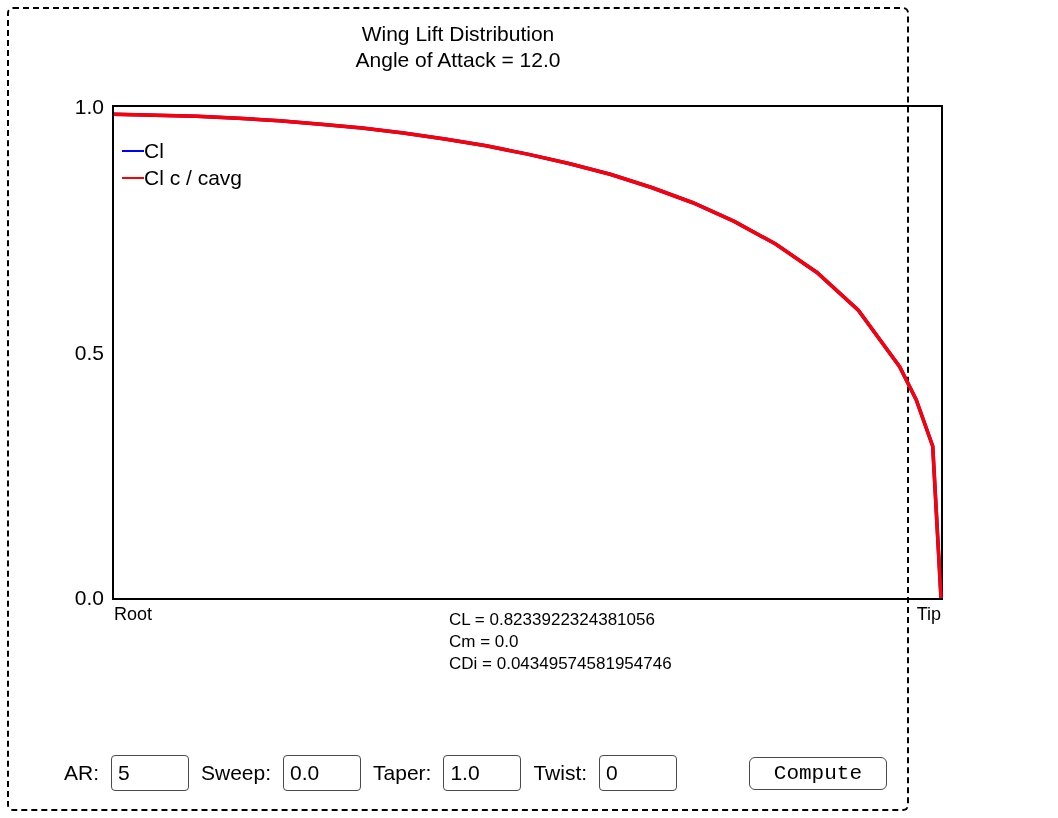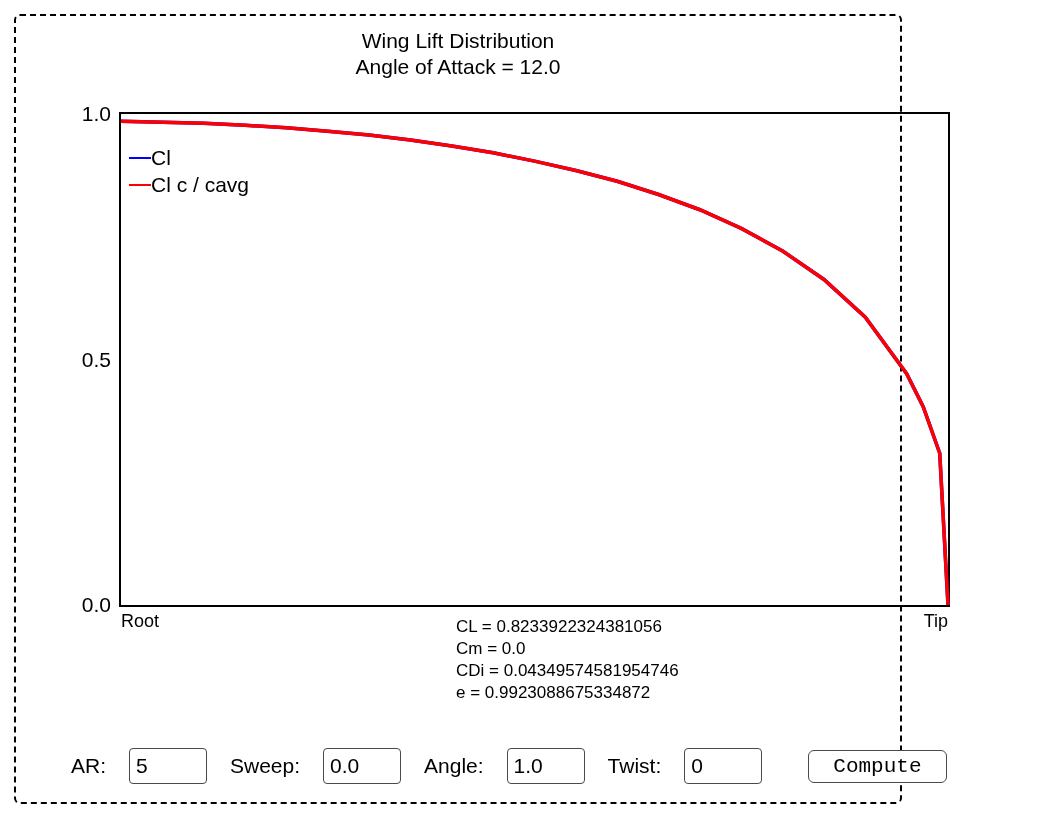--- a/index.html
+++ b/index.html
@@ -5,21 +5,21 @@
   html, body {
     margin: 0;
     padding: 0;
     background: #fff;
     font-family: "Lucida Sans", "Lucida Grande", "Lucida Sans Unicode", Verdana, Arial, sans-serif;
   }
   .outer {
     box-sizing: border-box;
     width: 916px;
     height: 818px;
-    padding: 14px;
+    padding: 7px;
     position: relative;
   }
   .frame {
     box-sizing: border-box;
     width: 100%;
     height: 100%;
     border: 2px dashed #000;
     border-radius: 6px;
     position: relative;
   }
@@ -88,21 +88,21 @@
     font-size: 17px;
     line-height: 1.3;
   }
   .controls {
     position: absolute;
     left: 55px;
     bottom: 18px;
     right: 20px;
     display: flex;
     align-items: center;
-    gap: 23px;
+    gap: 12px;
     font-size: 21px;
   }
   .controls label {
     white-space: nowrap;
   }
   .controls input[type="text"] {
     font-family: inherit;
     font-size: 21px;
     width: 64px;
     height: 30px;
@@ -161,29 +161,28 @@
             <path d="M0.00 15.00 L50.00 17.00 L100.00 19.00 L150.00 23.00 L200.00 28.00 L250.00 35.00 L300.00 43.00 L350.00 53.00 L400.00 65.00 L450.00 79.00 L500.00 96.00 L550.00 115.00 L600.00 137.00 L650.00 164.00 L700.00 195.00 L750.00 233.00 L800.00 279.00 L850.00 337.00 L900.00 414.00 L950.00 529.00 L970.00 596.00 L990.00 691.00 L1000.00 1000.00" fill="none" stroke="#0000ff" stroke-width="3.5" vector-effect="non-scaling-stroke"></path>
             <path d="M0.00 15.00 L50.00 17.00 L100.00 19.00 L150.00 23.00 L200.00 28.00 L250.00 35.00 L300.00 43.00 L350.00 53.00 L400.00 65.00 L450.00 79.00 L500.00 96.00 L550.00 115.00 L600.00 137.00 L650.00 164.00 L700.00 195.00 L750.00 233.00 L800.00 279.00 L850.00 337.00 L900.00 414.00 L950.00 529.00 L970.00 596.00 L990.00 691.00 L1000.00 1000.00" fill="none" stroke="#ff0000" stroke-width="3.5" vector-effect="non-scaling-stroke"></path>
           </g>
       </svg>
     </div>
 
     <div class="results">
       <div>CL = 0.8233922324381056</div>
       <div>Cm = 0.0</div>
       <div>CDi = 0.04349574581954746</div>
-      <div>e = 0.9923088675334872</div>
     </div>
 
     <div class="controls">
       <label>AR:</label>
       <input type="text" value="5" style="">
       <label>Sweep:</label>
       <input type="text" value="0.0" style="">
-      <label>Angle:</label>
+      <label>Taper:</label>
       <input type="text" value="1.0" style="">
       <label>Twist:</label>
       <input type="text" value="0" style="">
       <span class="spacer"></span>
       <button class="compute">Compute</button>
     </div>
 
   </div>
 </div>
 

